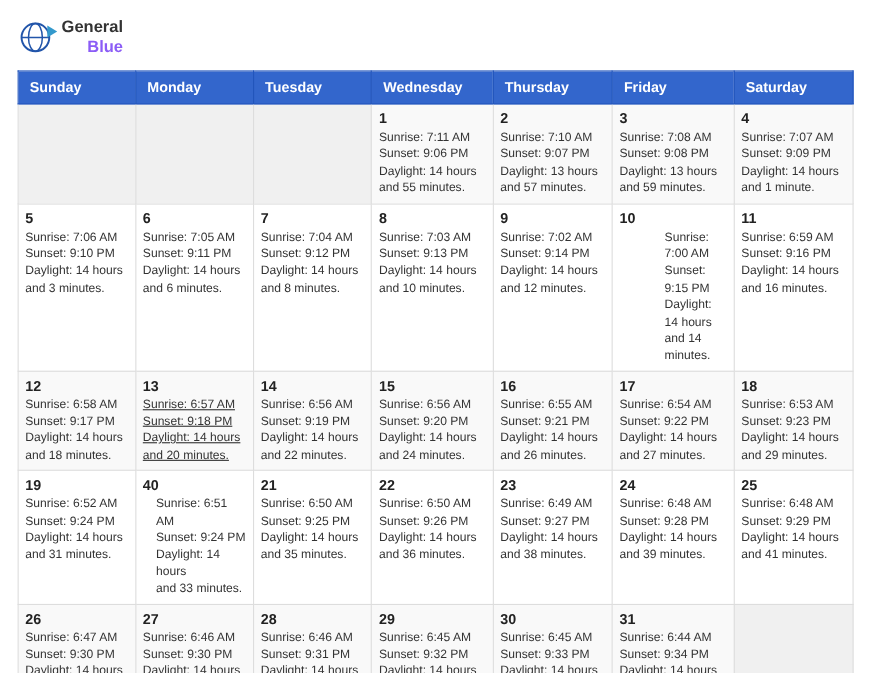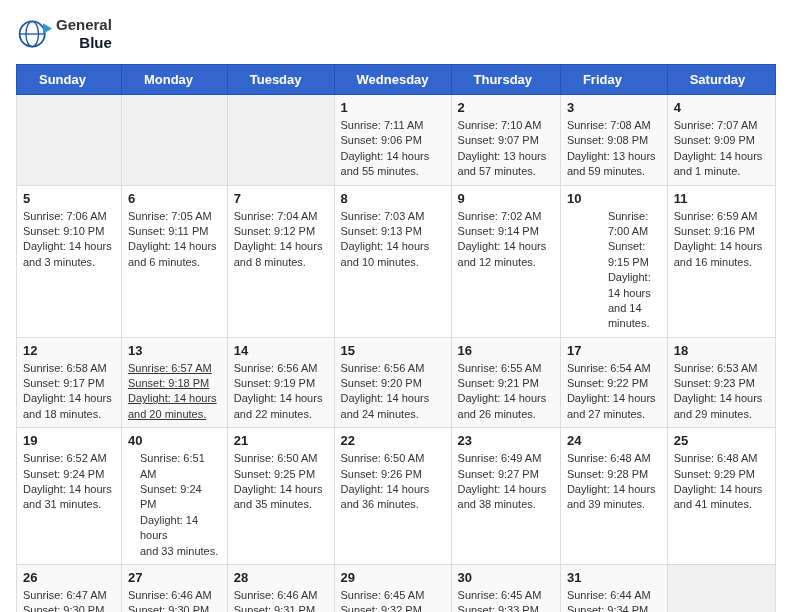--- a/index.html
+++ b/index.html
@@ -23,21 +23,21 @@
     }
     .logo-text {
       display: flex;
       flex-direction: column;
       font-weight: bold;
       font-size: 15px;
       line-height: 1.2;
       text-align: right;
     }
     .logo-text span:first-child { color: #333; }
-    .logo-text span:last-child { color: #0f172a; }
+    .logo-text span:last-child { color: #8b5cf6; }
     .logo-icon {
       width: 36px;
       height: 36px;
     }
     .title-block {
       text-align: right;
     }
     .main-title {
       font-size: 32px;
       font-weight: bold;
@@ -49,21 +49,21 @@
       margin-top: 2px;
     }
     table {
       width: 100%;
       border-collapse: collapse;
       font-size: 11px;
     }
     thead tr th {
       background: #3366cc;
       color: #fff;
-      padding: 7px 22px;
+      padding: 7px 10px;
       text-align: left;
       font-size: 13px;
       font-weight: bold;
       border: 1px solid #2255bb;
     }
     tbody tr td {
       border: 1px solid #ddd;
       padding: 5px 6px;
       vertical-align: top;
       width: 113px;

